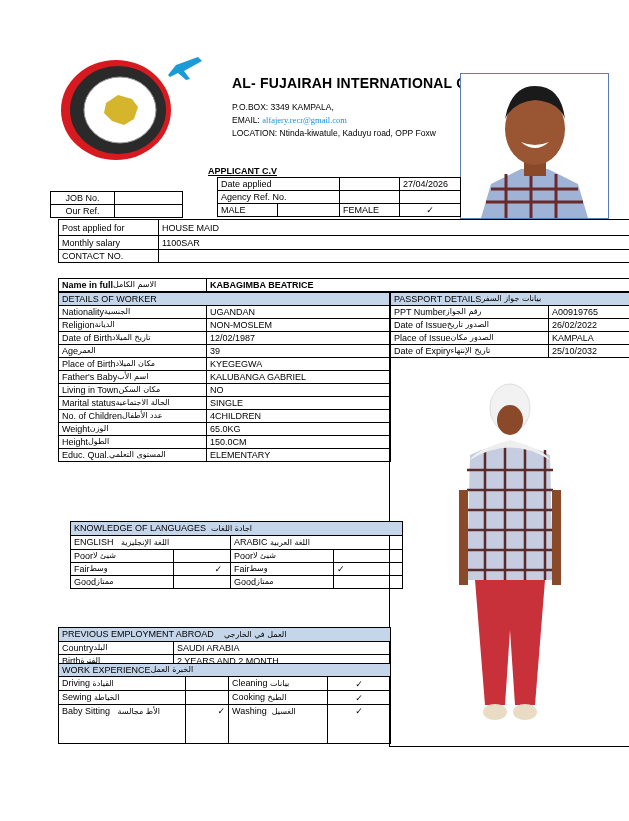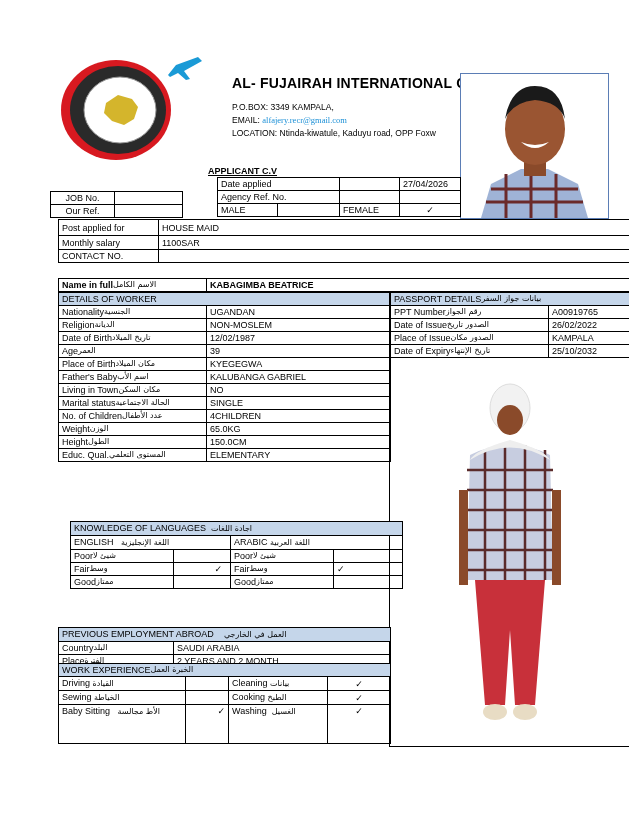--- a/index.html
+++ b/index.html
@@ -415,21 +415,21 @@
           <div class="lbl">
             <span>Country</span>
             <span class="ar">البلد</span>
           </div>
         </td>
     <td>SAUDI ARABIA</td>
   </tr>
   <tr>
     <td>
           <div class="lbl">
-            <span>Place</span>
+            <span>Birth</span>
             <span class="ar">الفترة</span>
           </div>
         </td>
     <td>2 YEARS AND 2 MONTH</td>
   </tr>
 </tbody>
   </table>
 
 <table style="left:58px;top:663px;width:332px;">
   <colgroup>

